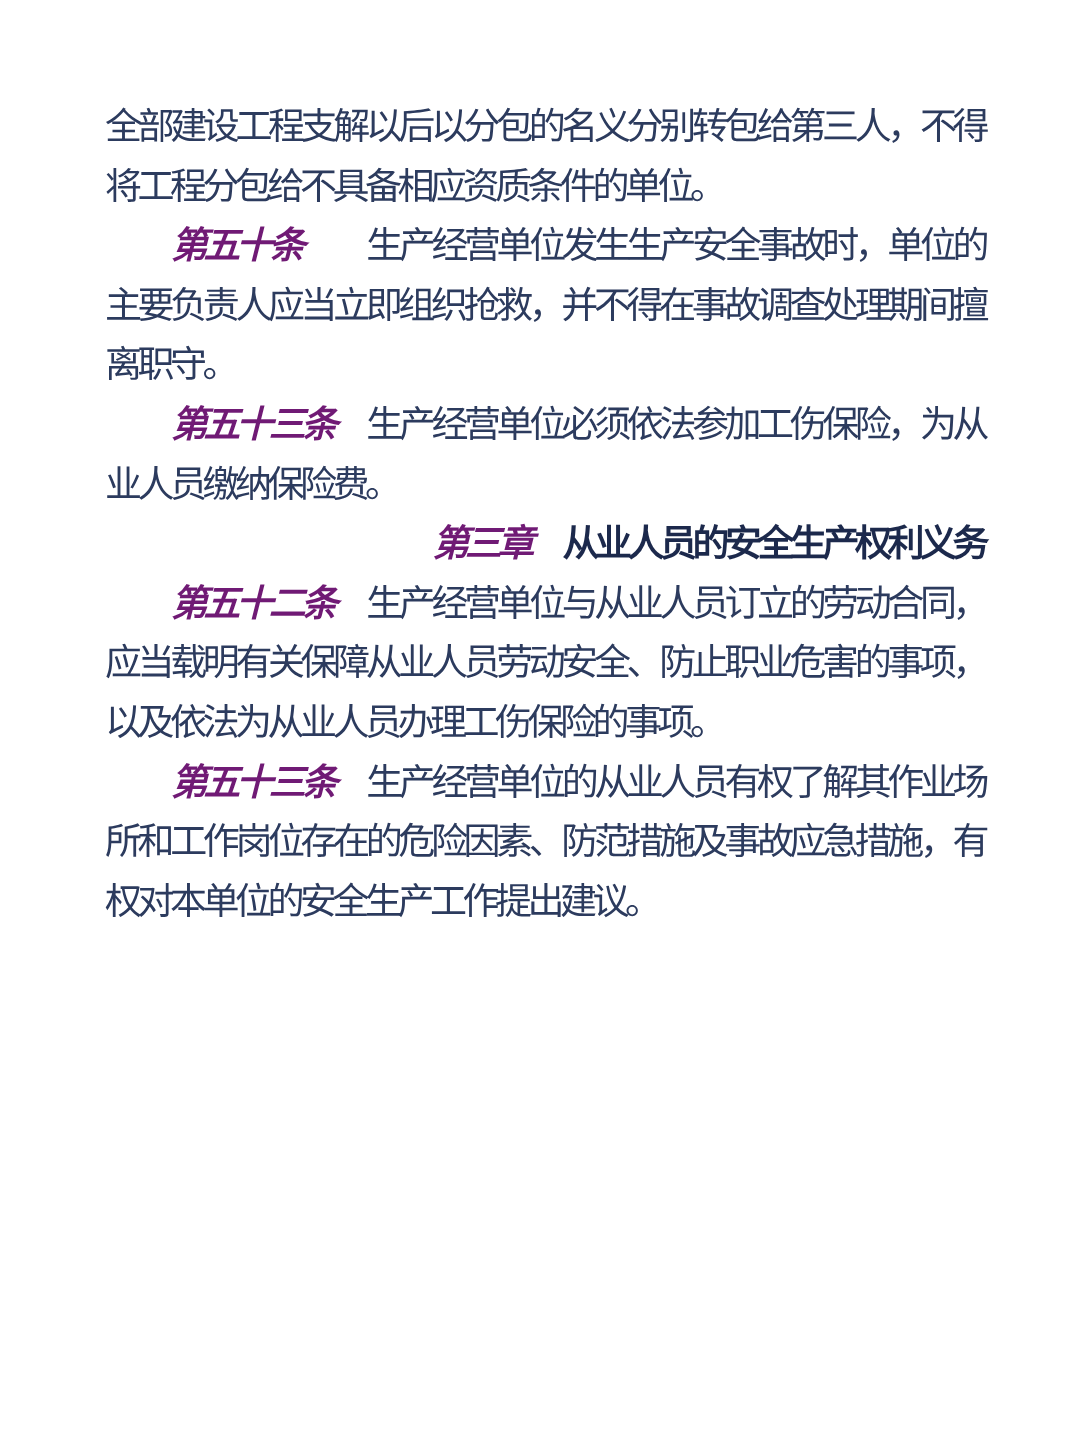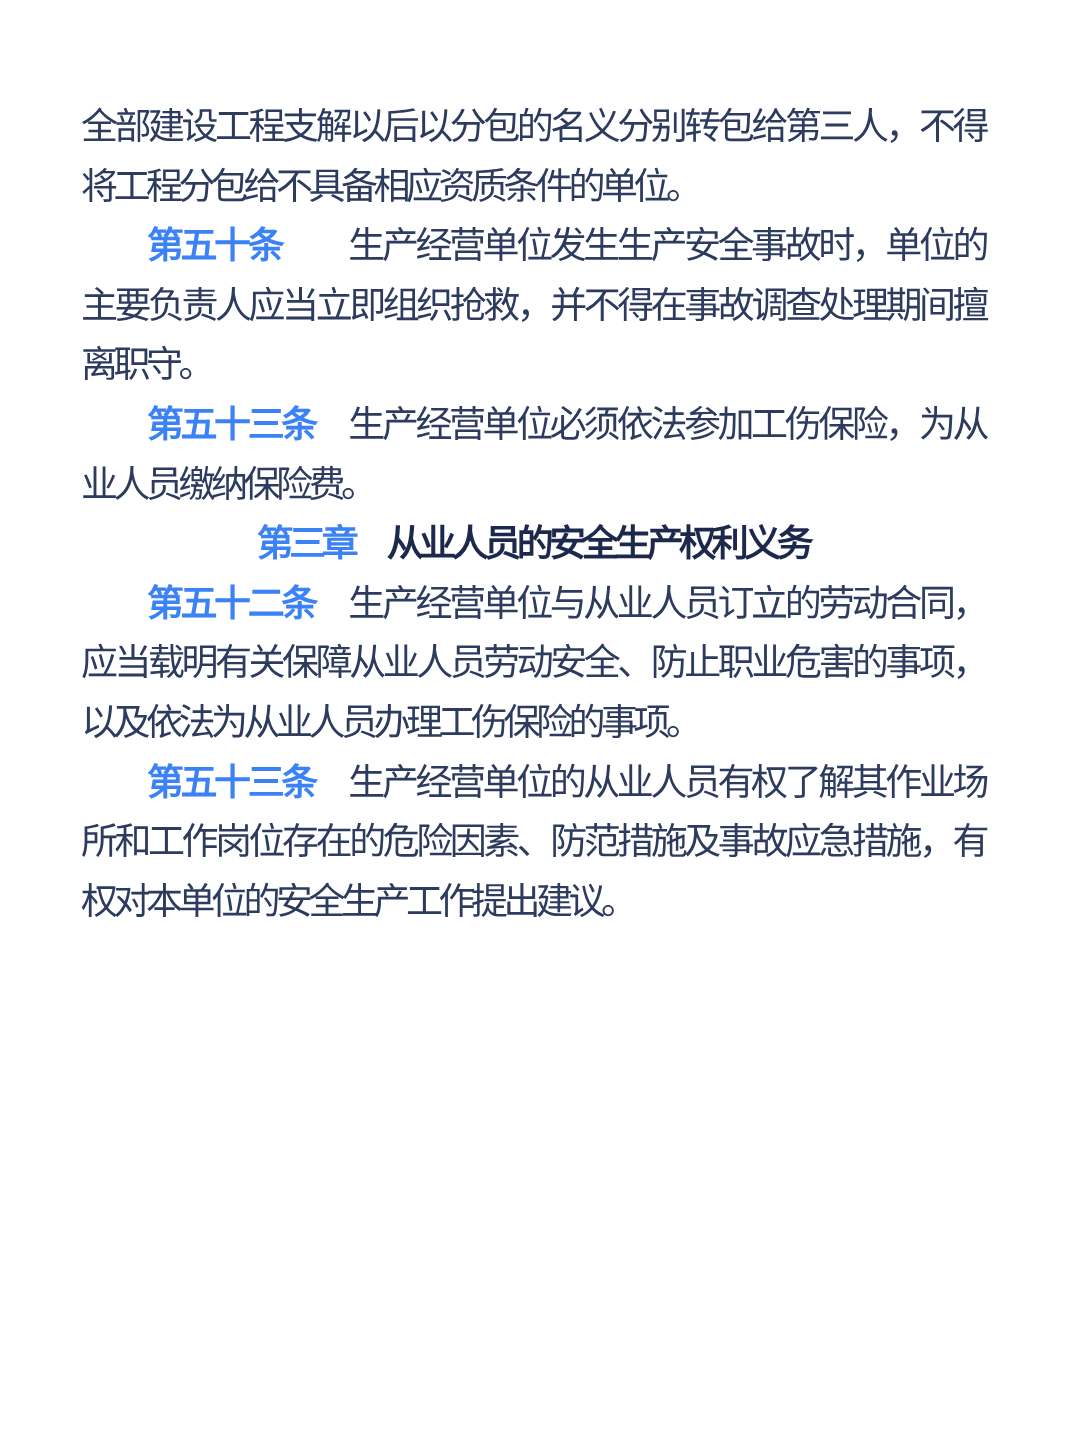--- a/index.html
+++ b/index.html
@@ -9,45 +9,46 @@
   }
   .page {
     position: relative;
     width: 1080px;
     height: 1448px;
     background: #ffffff;
     overflow: hidden;
   }
   .content {
     box-sizing: border-box;
-    padding: 97px 95px 0 81px;
+    padding: 97px 95px 0 105px;
     font-family: "Liberation Serif", "DejaVu Serif", serif;
     font-size: 37px;
     line-height: 59.6px;
     letter-spacing: -4.5px;
     color: #2c3b5e;
     text-align: justify;
     text-justify: inter-character;
   }
   p.para {
     margin: 0;
     padding: 0;
     text-align: justify;
   }
   p.para.indent {
     text-indent: 66px;
   }
   .label {
     font-family: "Liberation Sans", "DejaVu Sans", sans-serif;
     font-weight: 700;
-    color: #3b82f6;
+    color: #701a75;
     letter-spacing: -4.5px;
+    font-style: italic;
   }
   p.para.chapter {
-    text-align: center;
+    text-align: right;
     text-indent: 0;
     font-family: "Liberation Sans", "DejaVu Sans", sans-serif;
     font-weight: 700;
     color: #1c294c;
   }
   p.para.chapter .ptext {
     font-weight: 700;
   }
 </style>
 </head>

